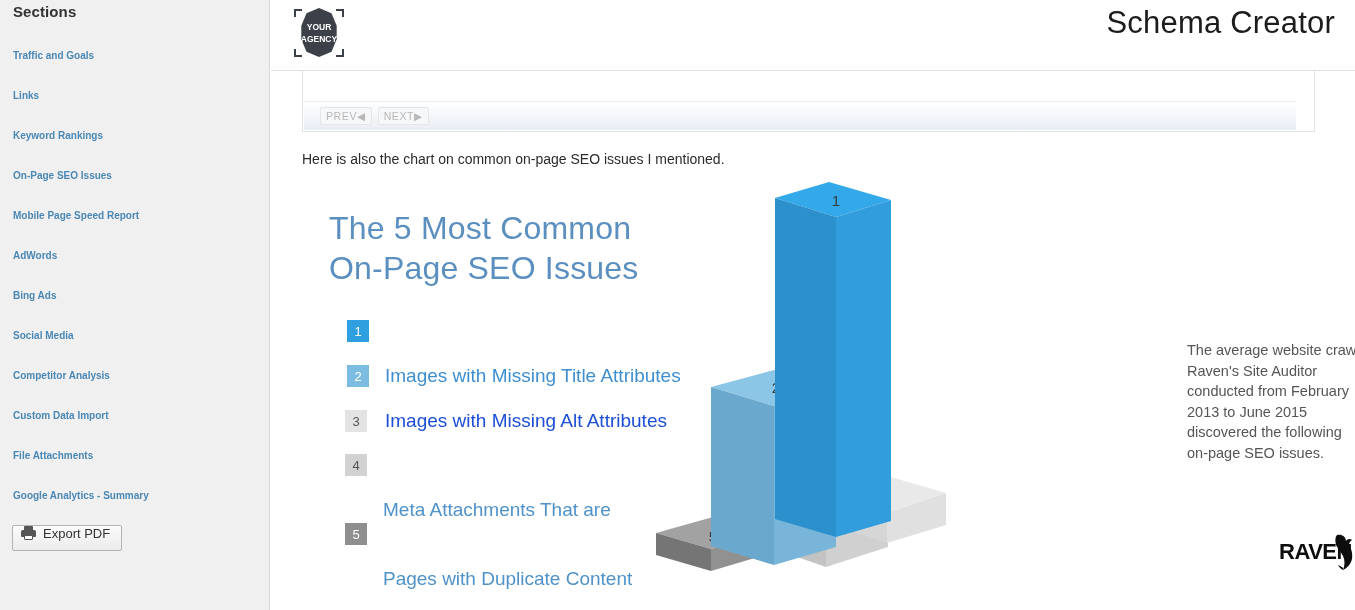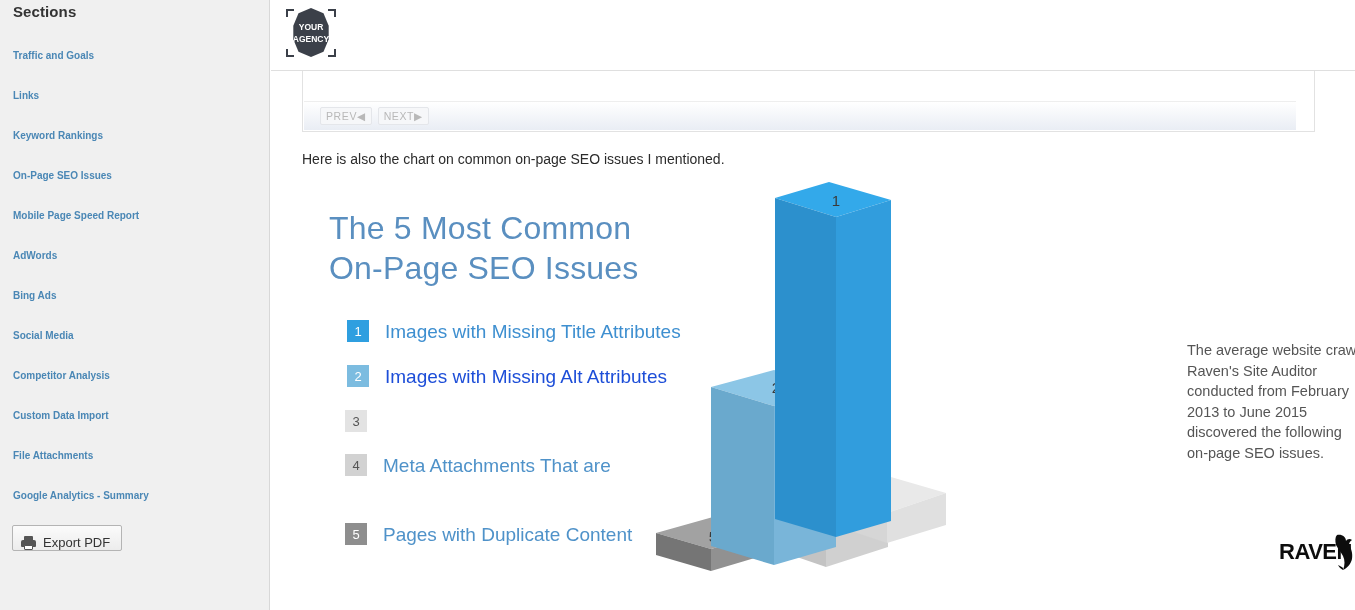--- a/index.html
+++ b/index.html
@@ -32,21 +32,21 @@
     font-size: 10px;
     font-weight: bold;
     color: #4a87b5;
     text-decoration: none;
     line-height: 24px;
     cursor: pointer;
   }
 
   #export-pdf-button {
     position: absolute; left: 12px; top: 525px;
-    display: inline-flex; align-items: flex-end; gap: 7px;
+    display: inline-flex; align-items: flex-start; gap: 7px;
     height: 26px; padding: 0 11px 0 8px;
     background: linear-gradient(to bottom, #fbfbfb 0%, #ececec 100%);
     border: 1px solid #b4b4b4;
     border-radius: 2px;
     font-size: 13px; color: #333;
     cursor: pointer;
   }
   .printer-icon { display: inline-block; width: 15px; height: 14px; position: relative; }
   .printer-icon .p-body {
     position: absolute; left: 0; top: 4px; width: 15px; height: 7px;
@@ -65,21 +65,21 @@
   #main { position: absolute; left: 271px; top: 0; width: 1084px; height: 610px; background: #fff; }
 
   
   #sticky-header {
     position: absolute; left: 0; top: 0; width: 1084px; height: 71px;
     background: #ffffff;
     border-bottom: 1px solid #dfdfdf;
     z-index: 30;
   }
   #agency-logo {
-    position: absolute; left: 12px; top: 5px;
+    position: absolute; left: 20px; top: 5px;
     width: 56px; height: 56px;
   }
   #schema-creator-title {
     position: absolute; right: 20px; top: 2px;
     font-size: 31px; color: #1c1c1c; font-weight: normal;
     letter-spacing: .2px; line-height: 42px;
   }
 
   
   #table-panel {
@@ -130,21 +130,21 @@
   #info-title .ln { display: block; }
 
   #issue-list { position: absolute; left: 76px; top: 140px; width: 400px; }
   .issue-row { position: absolute; display: flex; align-items: flex-start; gap: 16px; }
   .issue-num {
     width: 22px; height: 22px; flex: 0 0 22px;
     display: flex; align-items: center; justify-content: center;
     font-size: 13px; color: #ffffff;
   }
   .issue-label { font-size: 19px; line-height: 24px; color: #4f92c9; font-weight: 300; }
-  .issue-label .ln2 { display: block; }
+  .issue-label .ln2 { display: block; margin-top: 44px; }
 
   
   #chart-3d { position: absolute; left: 385px; top: 0px; width: 330px; height: 430px; }
   #chart-3d svg { display: block; }
   .bar-num { font-size: 15px; fill: #3a3a3a; font-family: "Liberation Sans", sans-serif; }
 
   #chart-caption {
     position: absolute; left: 916px; top: 160px; width: 175px;
     font-size: 14.5px; line-height: 20.6px; color: #555555;
   }
@@ -226,20 +226,21 @@
             <path d="M4,12 L4,5 L11,5"></path>
               <path d="M45,5 L52,5 L52,12"></path>
             <path d="M52,44 L52,51 L45,51"></path>
               <path d="M11,51 L4,51 L4,44"></path>
           </g>
           <polygon points="28,3 40.5,8.2 45.7,20.7 45.7,34.3 40.5,46.8 28,52 15.5,46.8 10.3,34.3 10.3,20.7 15.5,8.2" fill="#3b4049"></polygon>
           <text x="28" y="25" text-anchor="middle" fill="#ffffff" font-size="8.5" font-weight="bold" font-family="Liberation Sans, sans-serif">YOUR</text>
           <text x="28" y="37" text-anchor="middle" fill="#ffffff" font-size="8.5" font-weight="bold" font-family="Liberation Sans, sans-serif">AGENCY</text>
         </svg>
       </div>
+      <div id="schema-creator-title">Schema Creator</div>
     </div>
 
     <div id="intro-text">Here is also the chart on common on-page SEO issues I mentioned.</div>
 
     <div id="infographic">
 
       <div id="info-title">
         <span class="ln">The 5 Most Common</span>
         <span class="ln">On-Page SEO Issues</span>
       </div>

